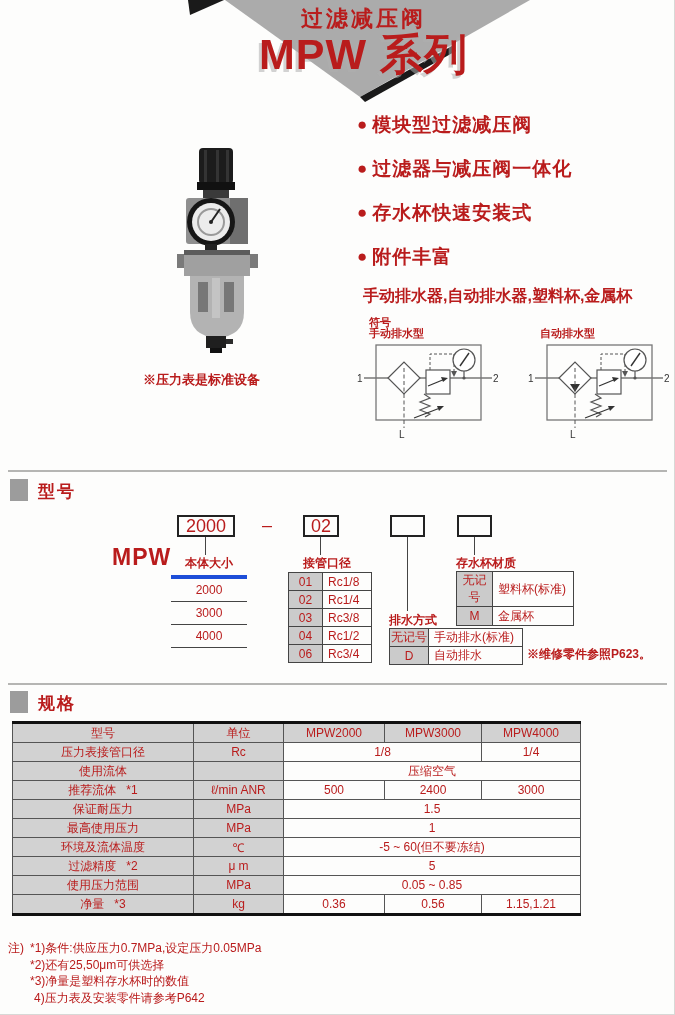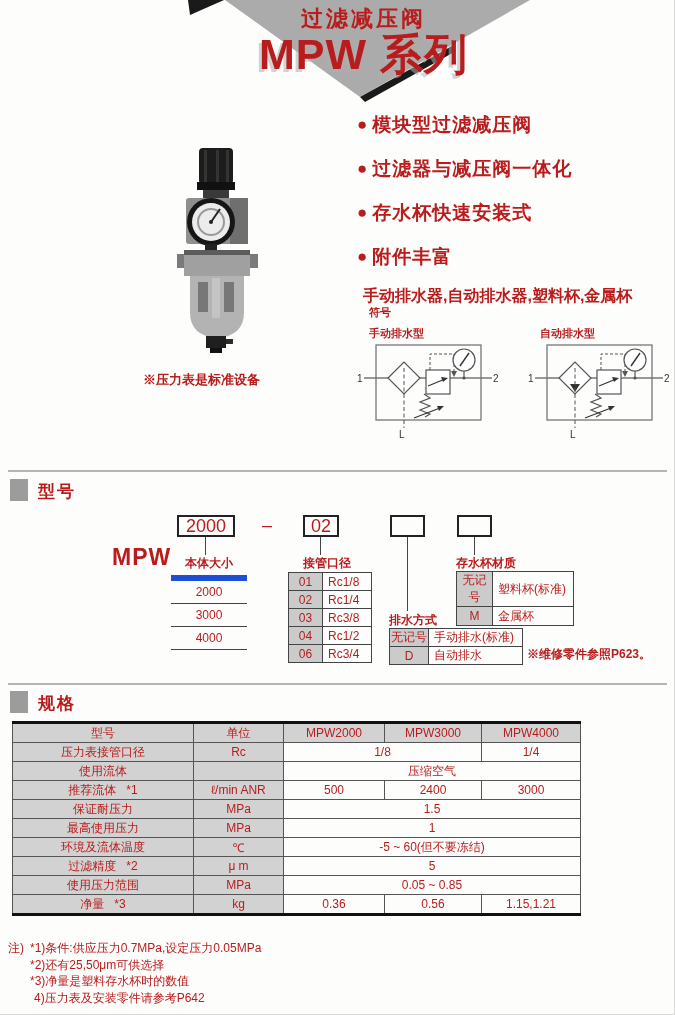--- a/index.html
+++ b/index.html
@@ -22,21 +22,21 @@
   .feature{display:flex;align-items:center;font-size:19px;font-weight:bold;
     margin-bottom:18px;letter-spacing:1px;}
   .bullet{font-size:17px;margin-right:4px;}
   .feature-note{font-size:16px;font-weight:bold;margin-top:-2px;padding-left:6px;}
 
   
   .photo{left:172px;top:142px;}
   .photo-caption{left:143px;top:371px;font-size:13px;font-weight:bold;}
 
   
-  .sym-head{left:369px;top:305px;font-size:11px;font-weight:bold;}
+  .sym-head{left:369px;top:315px;font-size:11px;font-weight:bold;}
   .sym-lab-manual{left:369px;top:326px;font-size:11px;font-weight:bold;}
   .sym-lab-auto{left:540px;top:326px;font-size:11px;font-weight:bold;}
   .sym-svg-manual{left:356px;top:340px;}
   .sym-svg-auto{left:527px;top:340px;}
   .sym-txt{font-family:"Liberation Sans",sans-serif;font-size:10px;fill:#333;}
 
   
   .rule{left:8px;width:659px;height:2px;background:#b5b5b3;}
   .rule-model{top:470px;}
   .rule-spec{top:683px;}
@@ -57,21 +57,21 @@
   .obox-cup{left:457px;top:515px;width:35px;}
   .code-dash{left:262px;top:515px;font-size:18px;}
   .cline{width:1px;background:#444;}
   .cl1{left:205px;top:537px;height:18px;}
   .cl2{left:320px;top:537px;height:18px;}
   .cl3{left:407px;top:537px;height:74px;}
   .cl4{left:474px;top:537px;height:18px;}
 
   .blk-label{font-size:12px;font-weight:bold;}
   .bodysize{left:171px;top:555px;width:76px;text-align:center;font-size:12px;}
-  .bodysize .blk-label{border-bottom:6px solid #1d4ed8;padding-bottom:3px;}
+  .bodysize .blk-label{border-bottom:4px solid #1d4ed8;padding-bottom:3px;}
   .bs-item{height:22px;line-height:22px;border-bottom:1px solid #444;}
 
   .portsize-label{left:288px;top:555px;width:78px;text-align:center;}
   .otable{border-collapse:collapse;font-size:12px;}
   .otable td{border:1px solid #444;height:17px;padding:0;}
   .otable .code{background:#cbcbcb;text-align:center;}
   .otable .val{padding-left:5px;}
   .portsize-table{left:288px;top:572px;}
   .portsize-table .code{width:33px;}
   .portsize-table .val{width:43px;}

